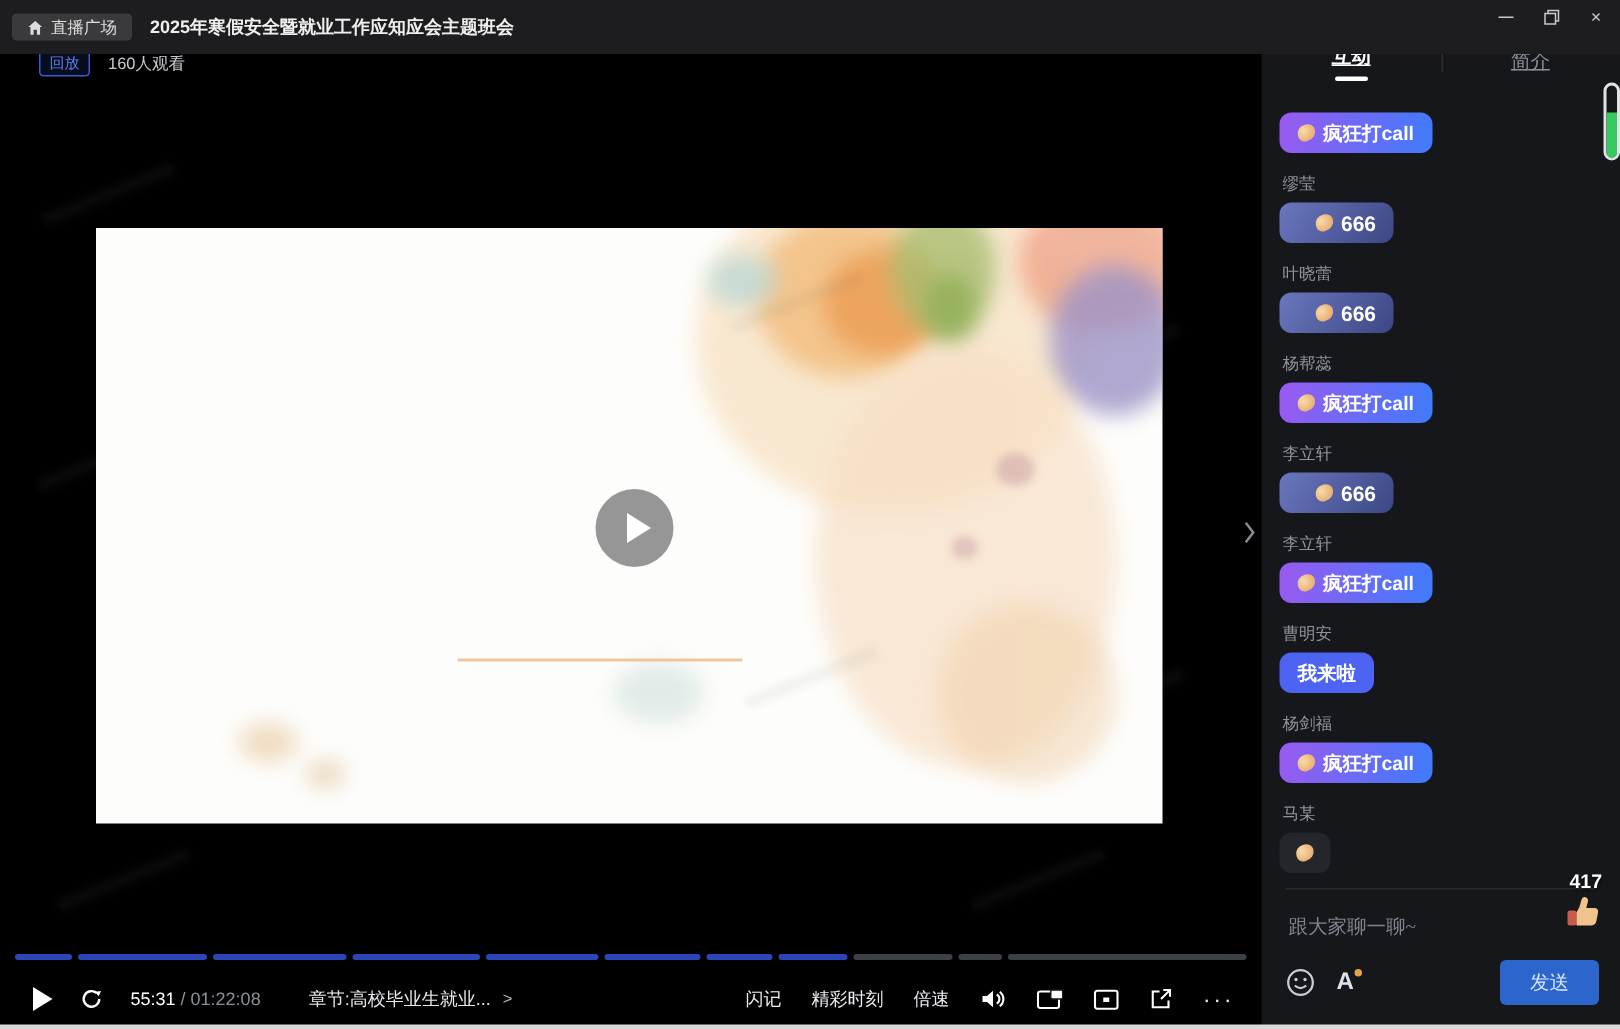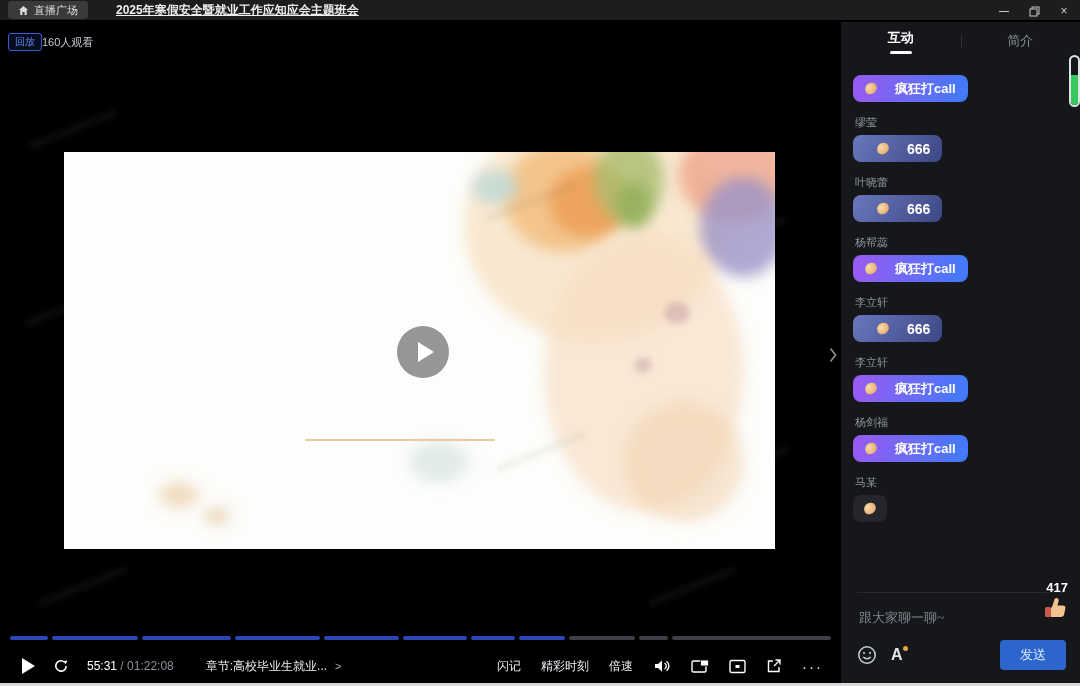--- a/index.html
+++ b/index.html
@@ -1,33 +1,33 @@
 <!DOCTYPE html>
 <html><head>
 <meta charset="utf-8">
 <style>
   * { margin:0; padding:0; box-sizing:border-box; }
   html,body { background:#2a2a2a; }
   body { font-family:"Liberation Sans", sans-serif; }
   .window { position:relative; width:1080px; height:686px; background:#000; overflow:hidden; }
 
   
-  .titlebar { position:absolute; top:0; left:0; right:0; height:20px; background:#1d1d1f; display:flex; align-items:center; z-index:30; }
+  .titlebar { position:absolute; top:0; left:0; right:0; height:36px; background:#1d1d1f; display:flex; align-items:center; z-index:30; }
   .home-chip { margin-left:8px; height:18px; display:flex; align-items:center; gap:5px; background:#3a3a3c; border-radius:3px; padding:0 10px; color:#dcdcdc; font-size:11px; cursor:default; }
-  .win-title { margin-left:28px; color:#efefef; font-size:12px; font-weight:bold;text-decoration:underline; }
+  .win-title { margin-left:12px; color:#efefef; font-size:12px; font-weight:bold; }
   .win-ctrls { position:absolute; right:10px; top:0; height:22px; display:flex; align-items:center; gap:18px; color:#c9c9c9; }
   .wc { width:12px; height:12px; display:flex; align-items:center; justify-content:center; font-size:12px; line-height:1; }
   .min-bar { width:10px; height:1px; background:#c9c9c9; }
 
   
   .player-area { position:absolute; left:0; top:22px; width:841px; bottom:0; background:#000; }
   .sidebar { position:absolute; left:841px; top:22px; right:0; bottom:0; background:#16171b; }
 
   
-  .info-row { position:absolute; top:11px; left:8px; display:flex; align-items:center; gap:0; }
+  .info-row { position:absolute; top:11px; left:26px; display:flex; align-items:center; gap:12px; }
   .replay-badge { font-size:10px; color:#5b83f2; border:1px solid #3b5bd6; background:rgba(43,70,160,.18); border-radius:3px; padding:1px 6px; }
   .viewers { font-size:11px; color:#c7cbd1; }
 
   
   .slide { position:absolute; left:64px; top:130px; width:711px; height:397px; background:#fdfdfb; overflow:hidden; }
   .wc-blob { position:absolute; border-radius:50%; filter:blur(7px); }
   .num-circle { position:absolute; left:184px; top:67px; width:144px; height:144px; border-radius:50%; background:#fcecd9; display:flex; align-items:center; justify-content:center; }
   .num-circle span { font-size:62px; font-weight:bold; color:#e8993f; letter-spacing:2px; }
   .slide-title { position:absolute; left:336px; top:240px; transform:translateX(-50%); font-size:30px; font-weight:bold; color:#b55a28; letter-spacing:3px; white-space:nowrap; }
   .slide-underline { position:absolute; left:336px; top:287px; transform:translateX(-50%); width:190px; height:2px; background:#ecc89c; }
@@ -51,31 +51,31 @@
   .time .tot { color:#8b9099; }
   .chapter { font-size:12px; color:#e8eaee; display:flex; align-items:center; gap:8px; margin-left:14px; cursor:pointer; }
   .chapter .gt { color:#aeb2b8; font-size:11px; }
   .ctrl-right { margin-left:auto; display:flex; align-items:center; gap:20px; margin-right:18px;justify-content:center; }
   .txt-btn { font-size:12px; color:#eceef2; cursor:pointer; white-space:nowrap; }
   .icon-btn { display:flex; align-items:center; justify-content:center; cursor:pointer; }
   .more-dots { font-size:15px; letter-spacing:2px; color:#eceef2; cursor:pointer; }
 
   
   .tabs { position:relative; height:38px; display:flex; align-items:center; }
-  .tab { width:50%; text-align:center; font-size:13px; color:#8b8f96; cursor:pointer; }
+  .tab { width:50%; text-align:center; font-size:13px; color:#8b8f96; cursor:pointer;text-decoration:underline; }
   .tab.active { color:#fff; font-weight:bold; }
   .tab .underbar { width:22px; height:3px; border-radius:2px; background:#fff; margin:4px auto 0; }
   .tab-divider { position:absolute; left:50%; top:12px; width:1px; height:14px; background:rgba(255,255,255,.10); }
   .green-pill { position:absolute; right:0px; top:33px; width:11px; height:52px; border:2px solid #dfe3e6; border-radius:6px; overflow:hidden; background:transparent; }
   .green-pill .fill { position:absolute; left:0; right:0; bottom:0; height:62%; background:#35c95f; }
 
   .chat { position:absolute; left:12px; right:30px; top:48px; }
   .msg-user { font-size:11px; color:#8e939c; margin:13px 0 5px 2px; }
   .msg:first-child .bubble { margin-top:5px; }
-  .bubble { display:inline-flex; align-items:center; gap:18px; height:27px; padding:0 12px; border-radius:8px; color:#fff; font-size:13px; font-weight:bold; cursor:default; }
+  .bubble { display:inline-flex; align-items:center; gap:5px; height:27px; padding:0 12px; border-radius:8px; color:#fff; font-size:13px; font-weight:bold; cursor:default; }
   .bubble.call { background:linear-gradient(100deg,#9a5af0 0%,#3f7bfb 100%); }
   .bubble.six { background:linear-gradient(125deg,#6a77bd 0%,#3c4784 100%); font-size:14px;padding-left:24px; }
   .bubble.plain { background:#4d63f2; }
   .bubble.emoji { background:#24262c; padding:0 11px; }
   .blob { width:12px; height:11px; border-radius:55% 45% 60% 40%; background:radial-gradient(circle at 35% 35%, #f7dcab, #e49c5a); transform:rotate(-15deg); flex:0 0 auto; }
 
   .like-wrap { position:absolute; right:10px; top:530px; text-align:right; }
   .like-count { color:#fff; font-size:13px; font-weight:bold; text-shadow:0 1px 2px rgba(0,0,0,.8); margin-right:2px;margin-top:28px; }
   .divider { position:absolute; left:16px; right:16px; top:570px; height:1px; background:rgba(255,255,255,.08); }
   .chat-input { position:absolute; left:18px; top:588px; right:14px; background:transparent; border:none; outline:none; color:#dfe3ea; font-size:13px; font-family:Liberation Serif, serif; }
@@ -261,20 +261,23 @@
             <span>疯狂打call</span>
           </div></div>
         <div class="msg"><div class="msg-user">李立轩</div><div class="bubble six">
             <span class="blob"></span>
             <span>666</span>
           </div></div>
         <div class="msg"><div class="msg-user">李立轩</div><div class="bubble call">
             <span class="blob"></span>
             <span>疯狂打call</span>
           </div></div>
+        <div class="msg"><div class="msg-user">曹明安</div><div class="bubble plain">
+            <span>我来啦</span>
+          </div></div>
         <div class="msg"><div class="msg-user">杨剑福</div><div class="bubble call">
             <span class="blob"></span>
             <span>疯狂打call</span>
           </div></div>
         <div class="msg"><div class="msg-user">马某</div><div class="bubble emoji">
             <span class="blob"></span>
           </div></div>
       </div>
 
     <div class="like-wrap">

